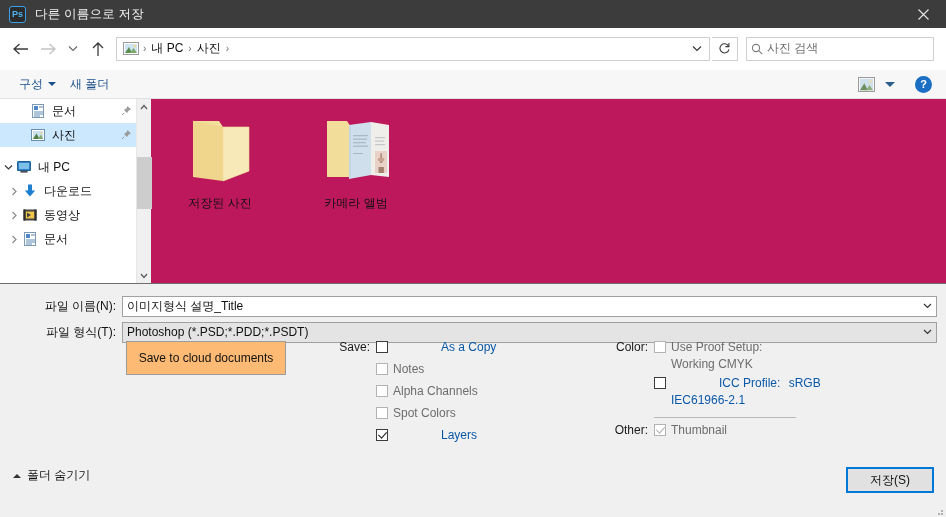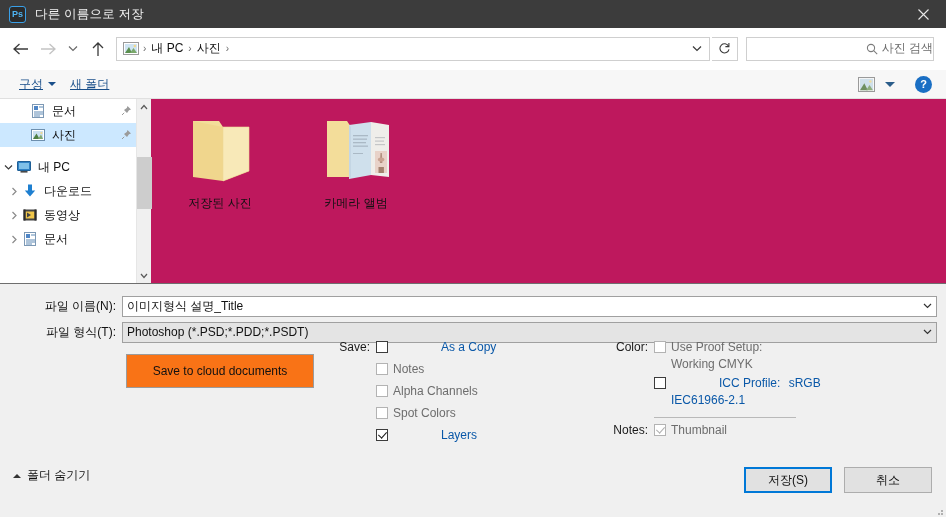--- a/index.html
+++ b/index.html
@@ -62,31 +62,31 @@
     width:20px; height:22px; display:flex; align-items:center; justify-content:center;
     color:#333; flex:0 0 auto;
   }
   .refresh-btn {
     width:26px; height:24px; display:flex; align-items:center; justify-content:center;
     border:1px solid #cfcfcf; border-left:none; background:#fff; color:#333;
     margin-right:8px; flex:0 0 auto;
   }
   .searchbox {
     width:188px; height:24px; border:1px solid #cfcfcf; background:#fff;
-    display:flex; align-items:center; margin-right:12px; flex:0 0 auto;justify-content:flex-end;
+    display:flex; align-items:center; margin-right:12px; flex:0 0 auto;
   }
   .search-icon { width:20px; display:flex; align-items:center; justify-content:center; color:#6b6b6b; flex:0 0 auto;}
   .search-ph { font-size:12px; color:#6d6d6d; }
 
   
   .toolbar {
     height:29px; background:#f7f7f7; border-bottom:1px solid #e0e0e0;
     display:flex; align-items:center; flex:0 0 29px;
   }
-  .tb-item { font-size:12px; color:#1a4f8a; padding:0 7px; display:flex; align-items:center; gap:5px;text-decoration:underline;}
+  .tb-item { font-size:12px; color:#1a4f8a; padding:0 7px; display:flex; align-items:center; gap:5px;}
   .tb-item.first { margin-left:12px; }
   .tb-caret { border-left:4px solid transparent; border-right:4px solid transparent; border-top:4px solid #1a4f8a; display:inline-block;}
   .tb-spacer { flex:1 1 auto; }
   .view-icon { width:17px; height:15px; border:1px solid #9a9a9a; display:block; }
   .view-caret { border-left:5px solid transparent; border-right:5px solid transparent; border-top:5px solid #2b5d8a; display:inline-block; margin-left:10px;}
   .help-btn {
     width:17px; height:17px; border-radius:50%; background:#1a6fc4; color:#fff;
     font-size:11px; font-weight:bold; text-align:center; line-height:17px;
     margin-left:20px; margin-right:14px; font-family:"Liberation Sans", sans-serif;
   }
@@ -124,22 +124,22 @@
     flex:1 1 auto; height:21px; margin-right:9px; border:1px solid #a0a0a0;
     display:flex; align-items:center; position:relative;
   }
   .combo.editable { background:#fff; }
   .combo.readonly { background:#e4e4e4; }
   .combo-text { font-size:12px; color:#111; padding-left:4px; white-space:nowrap; overflow:hidden;}
   .combo-arrow { position:absolute; right:0; top:0; width:17px; height:19px; display:flex; align-items:center; justify-content:center; color:#333;}
 
   .options { position:absolute; left:0; top:52px; right:0; bottom:0; }
   .cloud-btn {
-    position:absolute; left:126px; top:18px; width:188px; height:34px;
-    border:1px solid #9b9b9b; background:#f97316;
+    position:absolute; left:126px; top:5px; width:160px; height:34px;
+    border:1px solid #9b9b9b; background:#fdba74;
     font-size:12px; color:#111; display:flex; align-items:center; justify-content:center;
   }
 
   .opt-col { position:absolute; }
   .opt-row { display:flex; align-items:flex-start; height:22px; }
   .opt-head { font-size:12px; color:#1a1a1a; width:46px; text-align:right; padding-right:6px; flex:0 0 46px; line-height:15px;}
   .cb {
     width:12px; height:12px; border:1px solid #3c3c3c; background:#fff;
     flex:0 0 12px; margin-top:1px; margin-right:5px; position:relative;
   }
@@ -506,37 +506,36 @@
             <span style="padding-left:5px;">sRGB</span>
           </span>
         </div>
         <div class="opt-row" style="height:20px;">
           <span class="opt-head"></span>
           <span style="width:17px; flex:0 0 17px;"></span>
           <span class="opt-sub enabled">IEC61966-2.1</span>
         </div>
         <div class="hr-sep" style="margin:4px 42px 5px 46px;"></div>
         <div class="opt-row" style="height:17px;">
-          <span class="opt-head">Notes:</span>
+          <span class="opt-head">Other:</span>
           <span class="cb dim checked"></span>
           <span class="opt-label disabled">Thumbnail</span>
         </div>
       </div>
 
     </div>
   </div>
 
   <div class="footer">
     <div class="hide-folders">
       <span class="hf-caret"></span>
       <span>폴더 숨기기</span>
     </div>
     <div class="footer-spacer"></div>
     <div class="btn primary save">저장(S)</div>
-    <div class="btn cancel">취소</div>
     <svg class="resize-grip" viewBox="0 0 10 10">
       <g fill="#b0b0b0">
           <rect x="7" y="7" width="2" height="2"></rect>
           <rect x="4" y="7" width="2" height="2"></rect>
           <rect x="7" y="4" width="2" height="2"></rect>
         </g>
     </svg>
   </div>
 
 </div>

